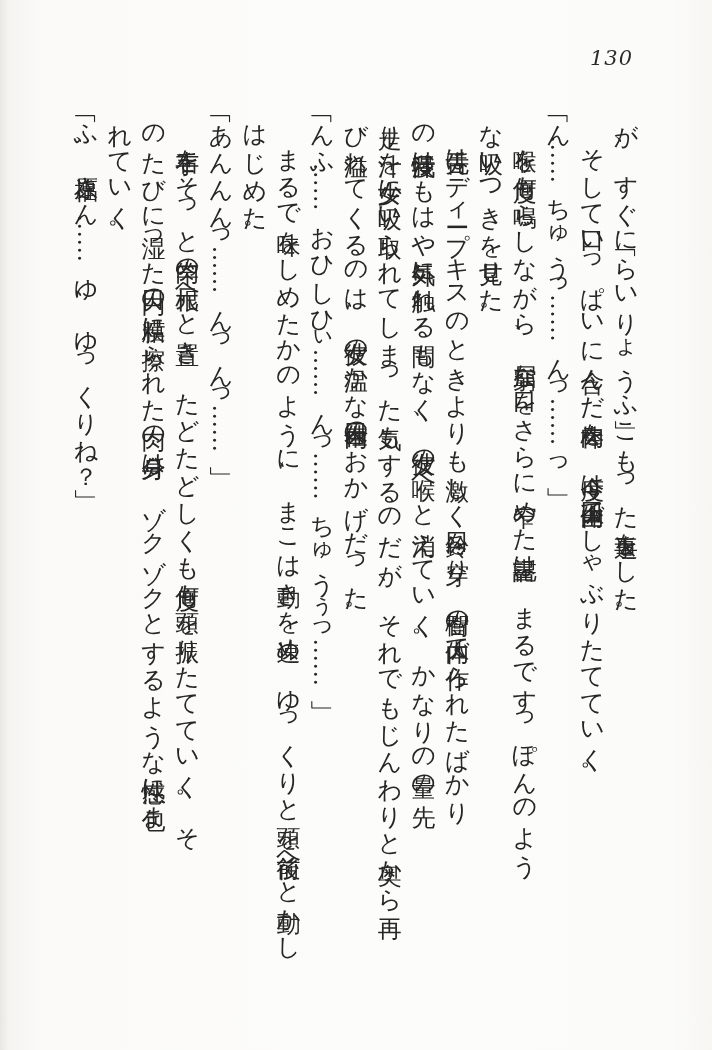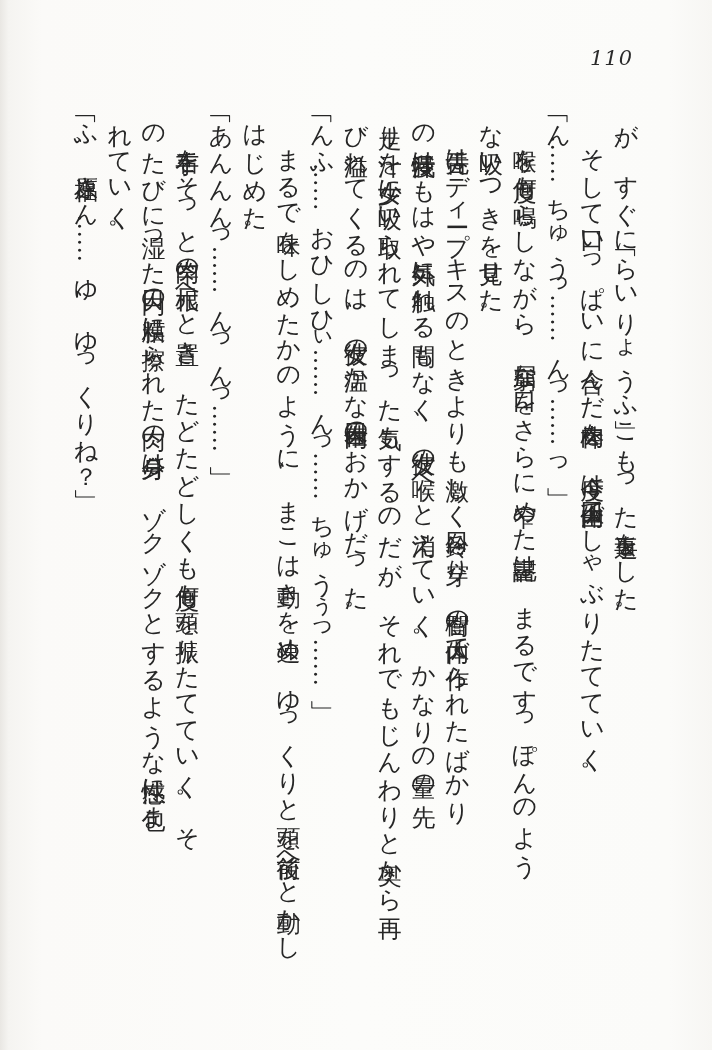--- a/index.html
+++ b/index.html
@@ -50,21 +50,21 @@
   }
   .text-block p.line.indent {
     text-indent: 1em;           
   }
 </style>
 </head>
 <body>
 
 <div class="page">
 
-  <div class="page-number">110</div>
+  <div class="page-number">130</div>
 
   <div class="text-block" id="text-block" style="color: rgb(38, 38, 38);">
       <p class="line">が、すぐに「らいりょうふ」こもった返事をした。</p>
       <p class="line indent">そして口いっぱいに含んだ肉棒を、今度は口内全体でしゃぶりたてていく。</p>
       <p class="line">「ん……ちゅうっ……んっ……っ」</p>
       <p class="line indent">喉を何度も鳴らしながら、窮屈な口をさらに窄めた書記は、まるですっぽんのよう</p>
       <p class="line">な吸いつきを見せた。</p>
       <p class="line indent">舌先はディープキスのときよりも激しく鈴口を穿り、智樹の体内で作られたばかり</p>
       <p class="line">の我慢汁はもはや外気に触れる間もなく、彼女の喉へと消えていく。かなりの量の先</p>
       <p class="line">走り汁を少女に吸い取られてしまった気もするのだが、それでもじんわりと奥から再</p>

